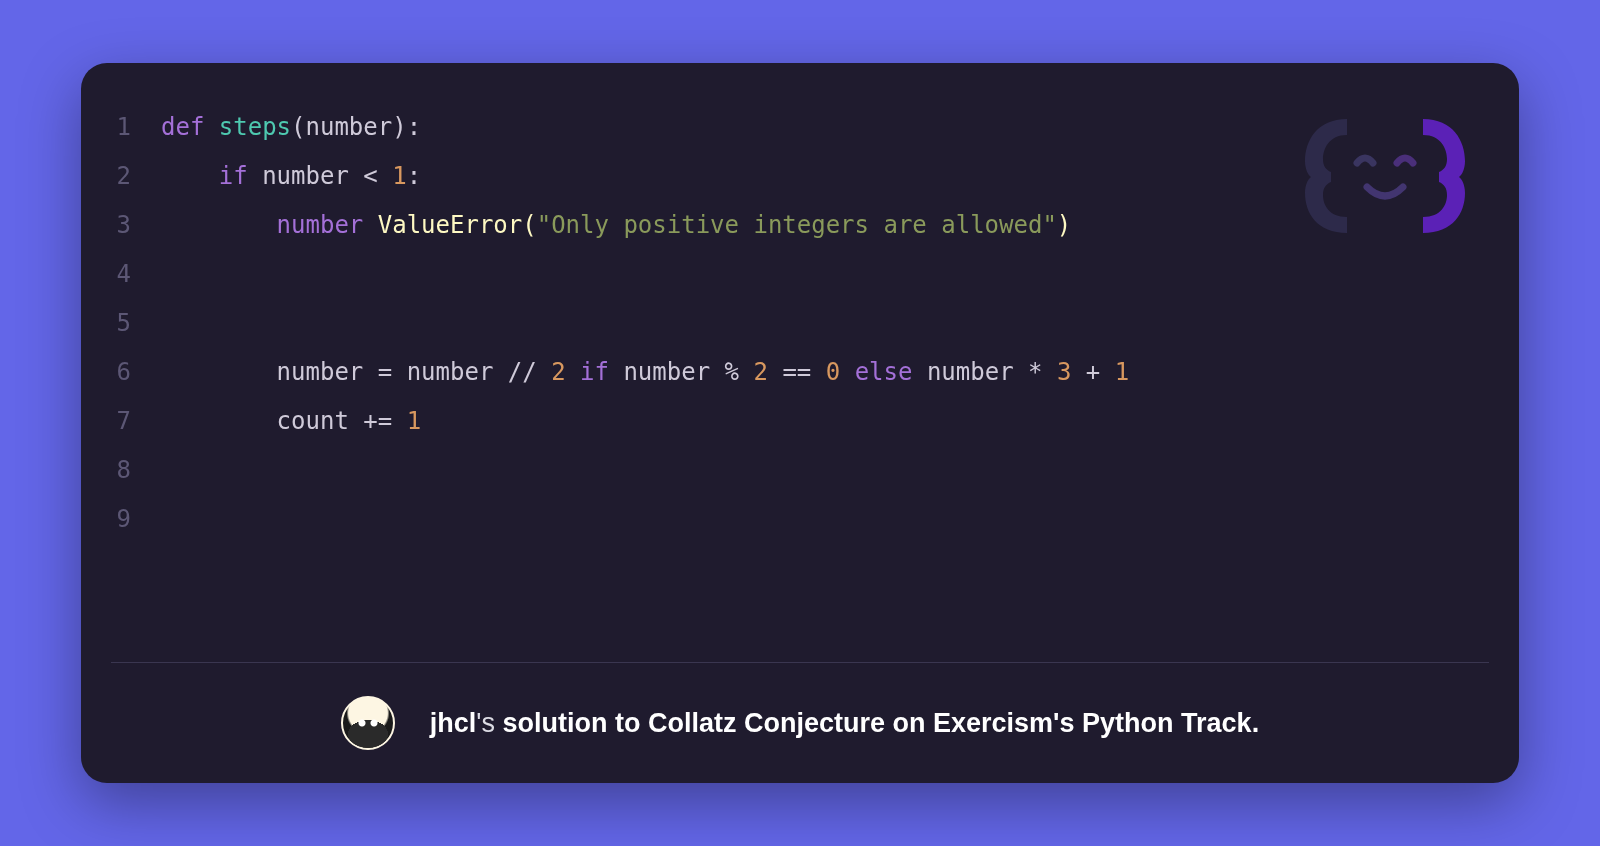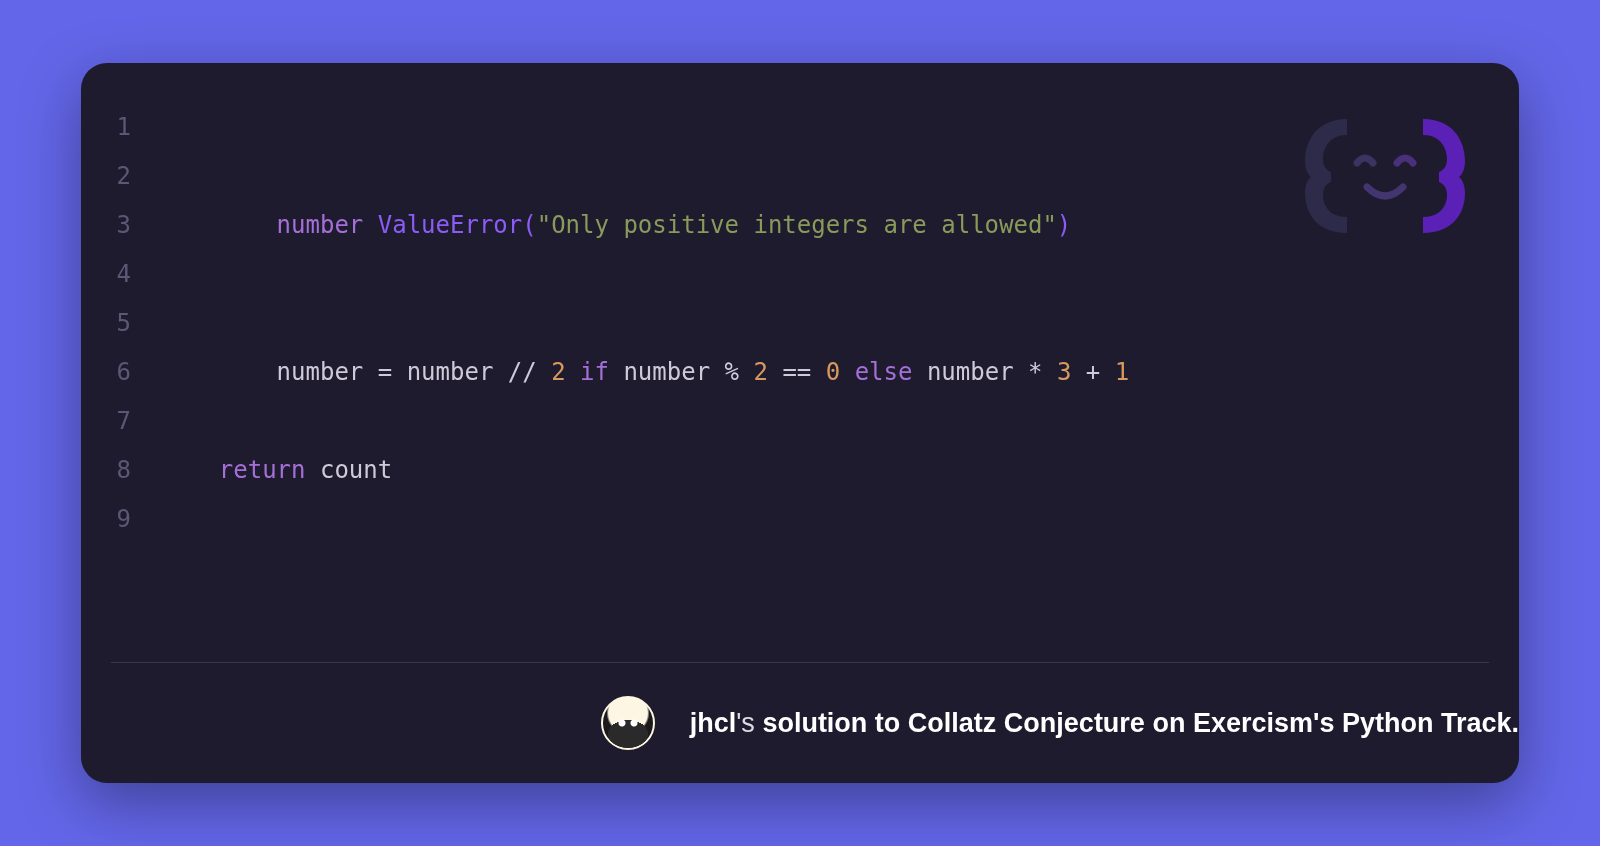--- a/index.html
+++ b/index.html
@@ -51,31 +51,31 @@
     flex-shrink: 0;
     font-size: 24px;
   }
   .code { white-space: pre; color: #cfcad9; }
   .kw { color: #a470d8; }
   .fn { color: #4ec9b0; }
   .param { color: #cfcad9; }
   .op { color: #cfcad9; }
   .num { color: #d8985f; }
   .str { color: #8a9a5b; }
-  .cls { color: #8b5cf6; }
+  .cls { color: #fef9c3; }
   .divider {
     height: 1px;
     background: #3a3650;
     margin: 0 30px;
   }
   .footer {
     height: 120px;
     display: flex;
     align-items: center;
-    justify-content: flex-end;
+    justify-content: center;
     gap: 35px;
     font-family: -apple-system, BlinkMacSystemFont, 'Segoe UI', sans-serif;
   }
   .avatar {
     width: 54px;
     height: 54px;
     border-radius: 50%;
     background: radial-gradient(circle at 50% 30%, #fdf6e3 0%, #fdf6e3 45%, #1a1a1a 50%);
     border: 2px solid #fdf6e3;
     position: relative;
@@ -110,44 +110,46 @@
       <path d="M52 14 C22 14 10 36 10 56 C10 64 13 70 16 72 C13 74 10 80 10 88 C10 108 22 128 52 128 L52 112 C34 112 28 100 28 90 C28 83 31 79 36 77 L36 67 C31 65 28 61 28 54 C28 44 34 30 52 30 Z" fill="#2d2a4a"></path>
       <path d="M128 14 C158 14 170 36 170 56 C170 64 167 70 164 72 C167 74 170 80 170 88 C170 108 158 128 128 128 L128 112 C146 112 152 100 152 90 C152 83 149 79 144 77 L144 67 C149 65 152 61 152 54 C152 44 146 30 128 30 Z" fill="#5b21b6"></path>
       <path d="M62 58 Q70 48 78 58" stroke="#3a3560" stroke-width="7" fill="none" stroke-linecap="round"></path>
       <path d="M102 58 Q110 48 118 58" stroke="#4a2f7a" stroke-width="7" fill="none" stroke-linecap="round"></path>
       <path d="M72 82 Q90 100 108 82" stroke="#423570" stroke-width="7" fill="none" stroke-linecap="round"></path>
     </svg>
 
     <div class="code-lines" id="code-lines">
         <div class="line">
           <span class="lineno">1</span>
+          <span class="code"><span class="kw">def </span><span class="fn">steps</span><span class="param">(number):</span></span>
         </div>
         <div class="line">
           <span class="lineno">2</span>
+          <span class="code"><span>    </span><span class="kw">if</span><span class="param"> number </span><span class="op">&lt;</span><span> </span><span class="num">1</span><span class="op">:</span></span>
         </div>
         <div class="line">
           <span class="lineno">3</span>
           <span class="code"><span>        </span><span class="kw">number</span><span class="cls"> ValueError(</span><span class="str">"Only positive integers are allowed"</span><span class="cls">)</span></span>
         </div>
         <div class="line">
           <span class="lineno">4</span>
         </div>
         <div class="line">
           <span class="lineno">5</span>
         </div>
         <div class="line">
           <span class="lineno">6</span>
           <span class="code"><span class="param">        number </span><span class="op">=</span><span class="param"> number </span><span class="op">//</span><span> </span><span class="num">2</span><span> </span><span class="kw">if</span><span class="param"> number </span><span class="op">%</span><span> </span><span class="num">2</span><span> </span><span class="op">==</span><span> </span><span class="num">0</span><span> </span><span class="kw">else</span><span class="param"> number </span><span class="op">*</span><span> </span><span class="num">3</span><span> </span><span class="op">+</span><span> </span><span class="num">1</span></span>
         </div>
         <div class="line">
           <span class="lineno">7</span>
+          <span class="code"><span class="param">        count </span><span class="op">+=</span><span> </span><span class="num">1</span></span>
         </div>
         <div class="line">
           <span class="lineno">8</span>
-          <span class="code"><span>    </span><span class="kw">return</span><span class="param"> count</span></span>
         </div>
         <div class="line">
           <span class="lineno">9</span>
           <span class="code"></span>
         </div>
       </div>
   </div>
   <div class="divider"></div>
   <div class="footer">
     <div class="avatar"></div>

